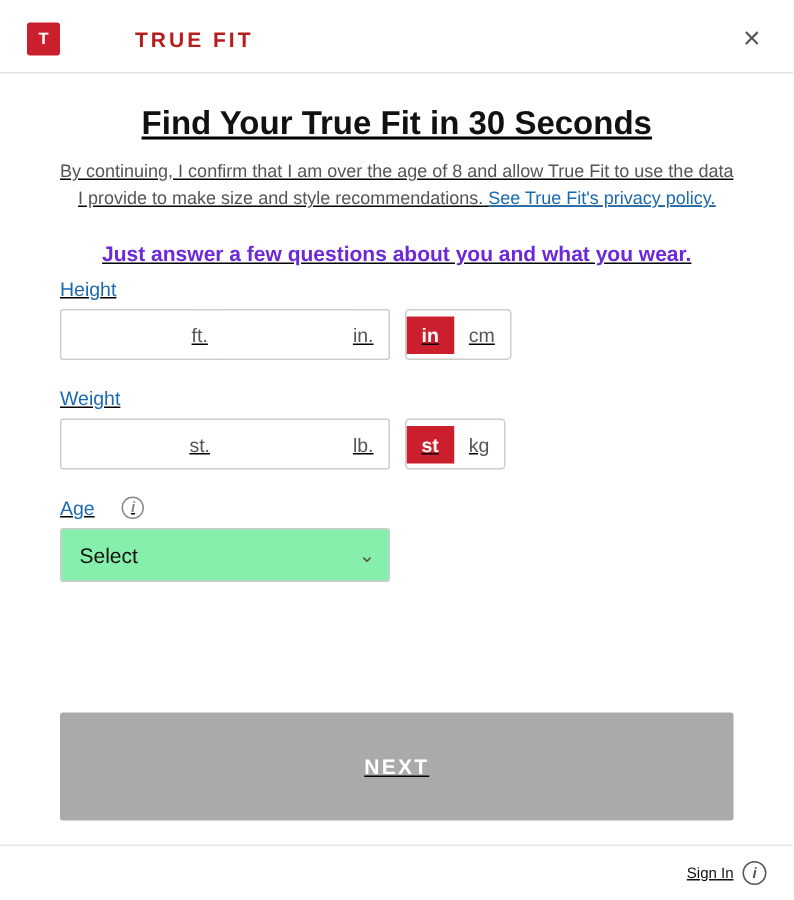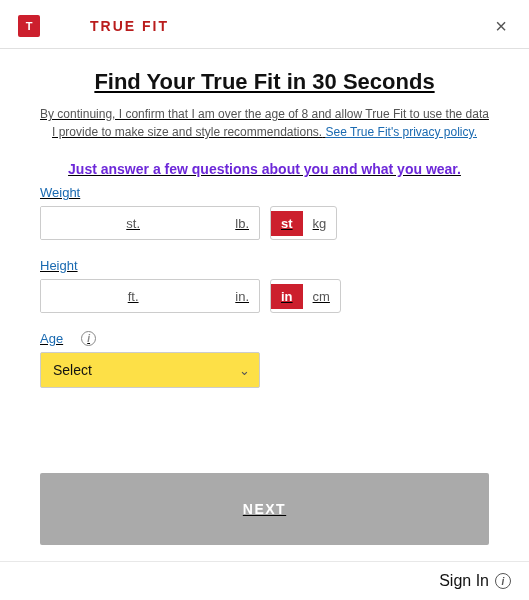--- a/index.html
+++ b/index.html
@@ -215,21 +215,21 @@
       width: 220px;
     }
 
     .age-select {
       width: 100%;
       padding: 9px 36px 9px 12px;
       border: 1px solid #ccc;
       border-radius: 2px;
       font-size: 14px;
       color: #111;
-      background: #fde047;
+      background: #86efac;
       appearance: none;
       -webkit-appearance: none;
       cursor: pointer;
       outline: none;
     }
 
     .select-arrow {
       position: absolute;
       right: 10px;
       top: 50%;
@@ -260,22 +260,23 @@
     .modal-footer {
       display: flex;
       align-items: center;
       justify-content: flex-end;
       padding: 10px 18px;
       gap: 6px;
       border-top: 1px solid #e8e8e8;
     }
 
     .sign-in-link {
-      font-size: 16px;
+      font-size: 10px;
       color: #111;
+      text-decoration: underline;
       cursor: pointer;
       font-weight: 500;
     }
 
     .footer-info-icon {
       width: 16px;
       height: 16px;
       border-radius: 50%;
       border: 1.5px solid #555;
       display: inline-flex;
@@ -303,49 +304,49 @@
 
   <div class="modal-body">
     <h1 class="main-title">Find Your True Fit in 30 Seconds</h1>
 
     <p class="consent-text">
       <span>By continuing, I confirm that I am over the age of 8 and allow True Fit to use the data I provide to make size and style recommendations.</span>
       <span class="consent-link">See True Fit's privacy policy.</span>
     </p>
 
     <p class="sub-title">Just answer a few questions about you and what you wear.</p>
+
+    <div class="field-section">
+      <div class="field-label">Height</div>
+      <div class="field-row">
+        <div class="input-group">
+          <input type="text" style="">
+          <span class="input-suffix">ft.</span>
+          <input type="text" style="">
+          <span class="input-suffix">in.</span>
+        </div>
+        <div class="unit-toggle">
+          <button class="unit-btn active">in</button>
+          <button class="unit-btn">cm</button>
+        </div>
+      </div>
+    </div>
 
     <div class="field-section">
       <div class="field-label">Weight</div>
       <div class="field-row">
         <div class="input-group">
           <input type="text" style="">
           <span class="input-suffix">st.</span>
           <input type="text" style="">
           <span class="input-suffix">lb.</span>
         </div>
         <div class="unit-toggle">
           <button class="unit-btn active">st</button>
           <button class="unit-btn">kg</button>
-        </div>
-      </div>
-    </div>
-
-    <div class="field-section">
-      <div class="field-label">Height</div>
-      <div class="field-row">
-        <div class="input-group">
-          <input type="text" style="">
-          <span class="input-suffix">ft.</span>
-          <input type="text" style="">
-          <span class="input-suffix">in.</span>
-        </div>
-        <div class="unit-toggle">
-          <button class="unit-btn active">in</button>
-          <button class="unit-btn">cm</button>
         </div>
       </div>
     </div>
 
     <div class="field-section">
       <div class="age-label-row">
         <span class="age-label">Age</span>
         <span class="info-icon">i</span>
       </div>
       <div class="age-select-wrapper">

